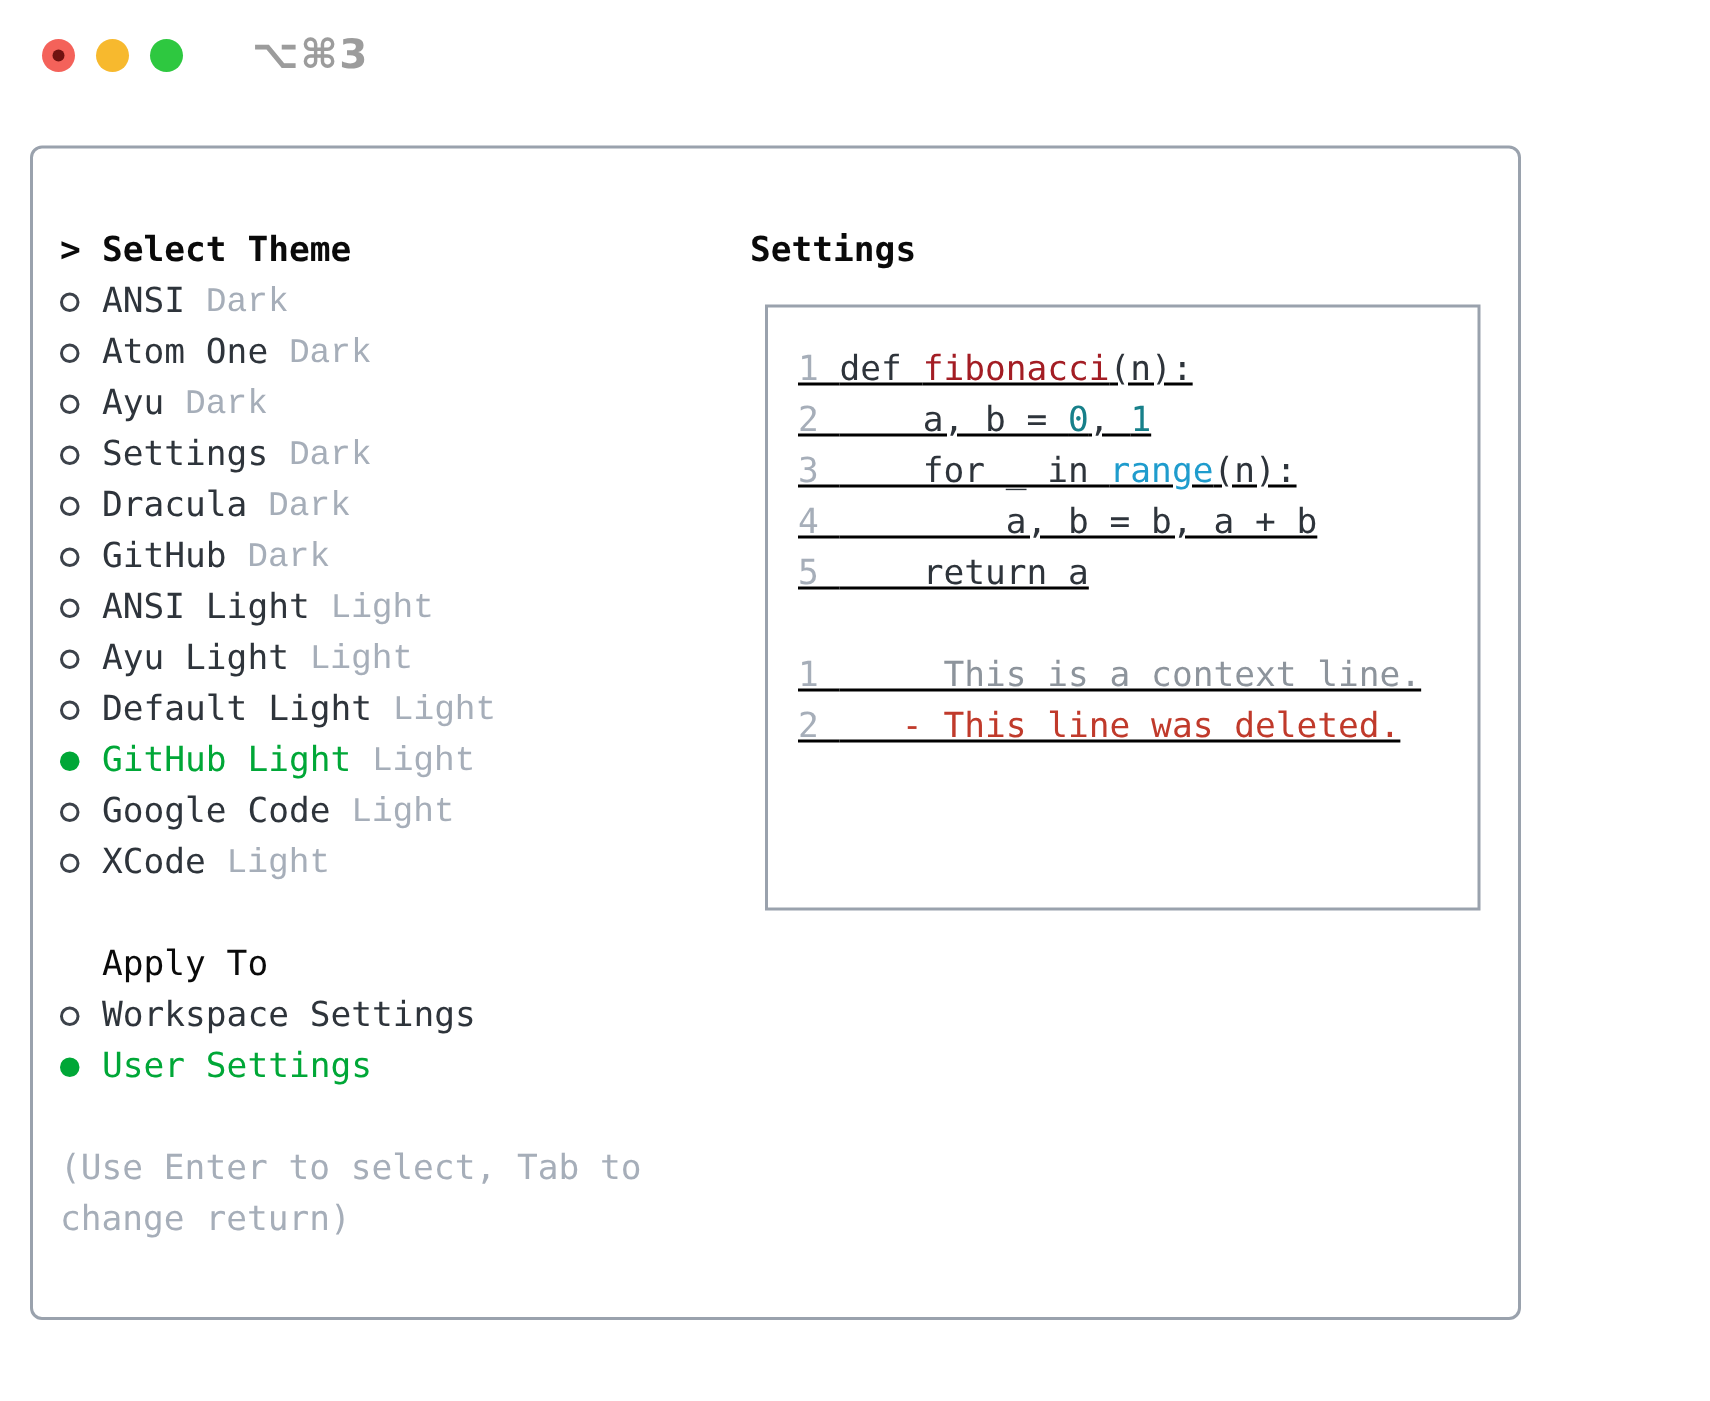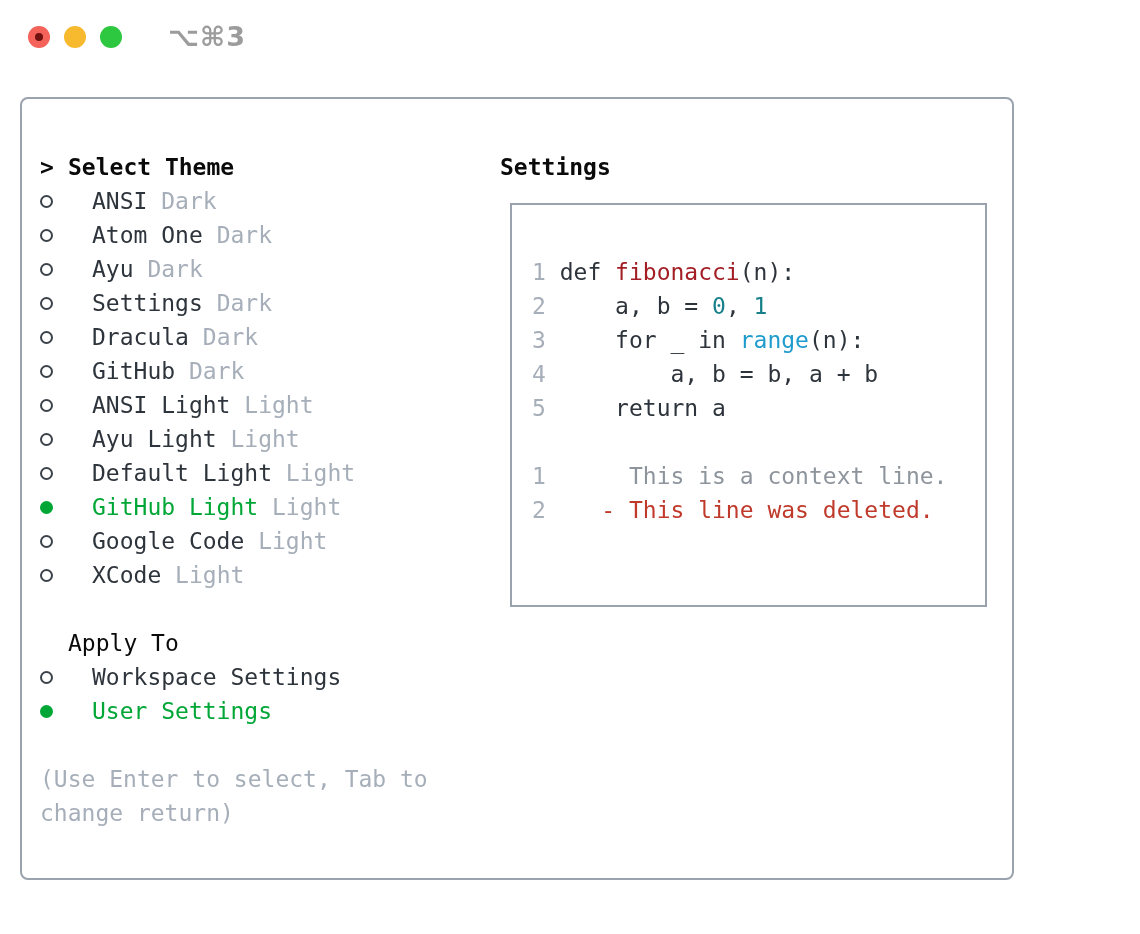--- a/index.html
+++ b/index.html
@@ -32,35 +32,35 @@
 
   
   .left-col{position:absolute;left:18px;top:51px;font-size:23px;color:var(--text-dark);}
   .row{height:34px;display:flex;align-items:center;white-space:pre;}
   .prefix{width:28px;flex:none;display:inline-flex;align-items:center;font-size:23px;}
   .caret{font-weight:bold;color:var(--heading-black);}
   .hdr{font-weight:bold;color:var(--heading-black);}
   .subhdr{color:var(--heading-black);}
   .radio{width:13px;height:13px;border:2px solid var(--radio-gray);border-radius:50%;box-sizing:border-box;background:transparent;}
   .selected .radio{background:var(--accent-green);border-color:var(--accent-green);}
-  .tname{color:var(--text-dark);margin-left:24px;}
+  .tname{color:var(--text-dark);}
   .selected .tname{color:var(--accent-green);}
-  .tvariant{color:var(--muted-gray);}
+  .tvariant{color:var(--muted-gray);font-family:Liberation Mono, monospace;}
   .spacer{height:34px;}
   .hint{width:420px;line-height:34px;font-size:23px;color:var(--muted-gray);white-space:normal;}
 
   
   .preview-title{
     position:absolute;left:478px;top:51px;height:34px;display:flex;align-items:center;
     font-size:23px;font-weight:bold;color:var(--heading-black);
   }
   .preview-box{
     position:absolute;left:488px;top:104px;width:477px;height:404px;
     border:2px solid var(--panel-border);box-sizing:border-box;
-    padding:50px 0 0 20px;overflow:hidden;background:#ffffff;
+    padding:24px 0 0 20px;overflow:hidden;background:#ffffff;text-decoration:underline;
   }
   .pline{height:34px;line-height:34px;font-size:23px;white-space:pre;}
   .blank-line{height:34px;}
   .ln{color:var(--muted-gray);}
   .tok-plain{color:var(--text-dark);}
   .tok-func{color:var(--function-red);}
   .tok-number{color:var(--number-teal);}
   .tok-builtin{color:var(--builtin-blue);}
   .diff-context{color:var(--context-gray);}
   .diff-deleted{color:var(--deleted-red);}

